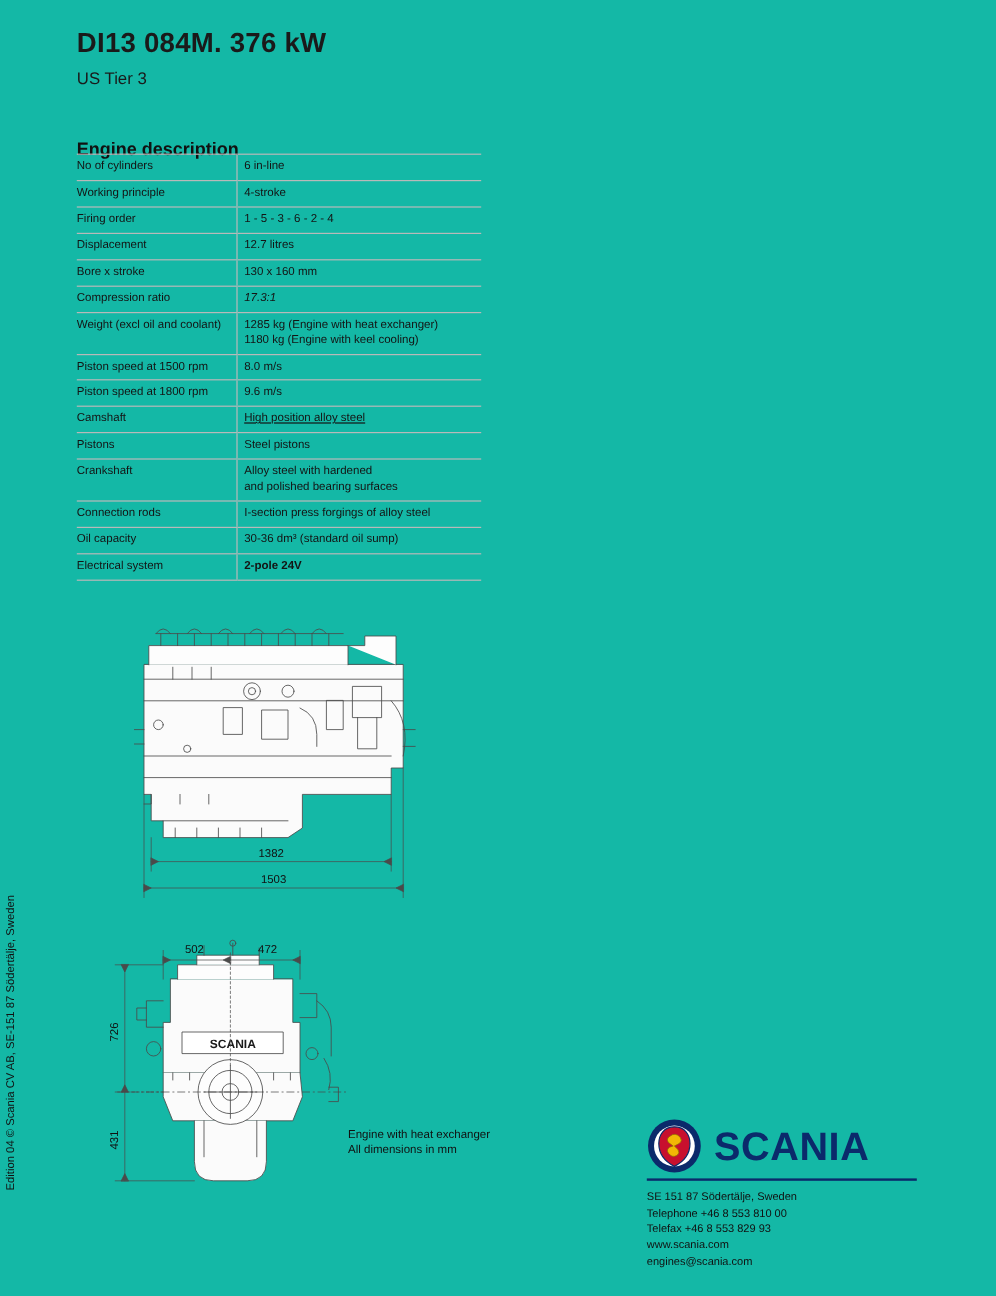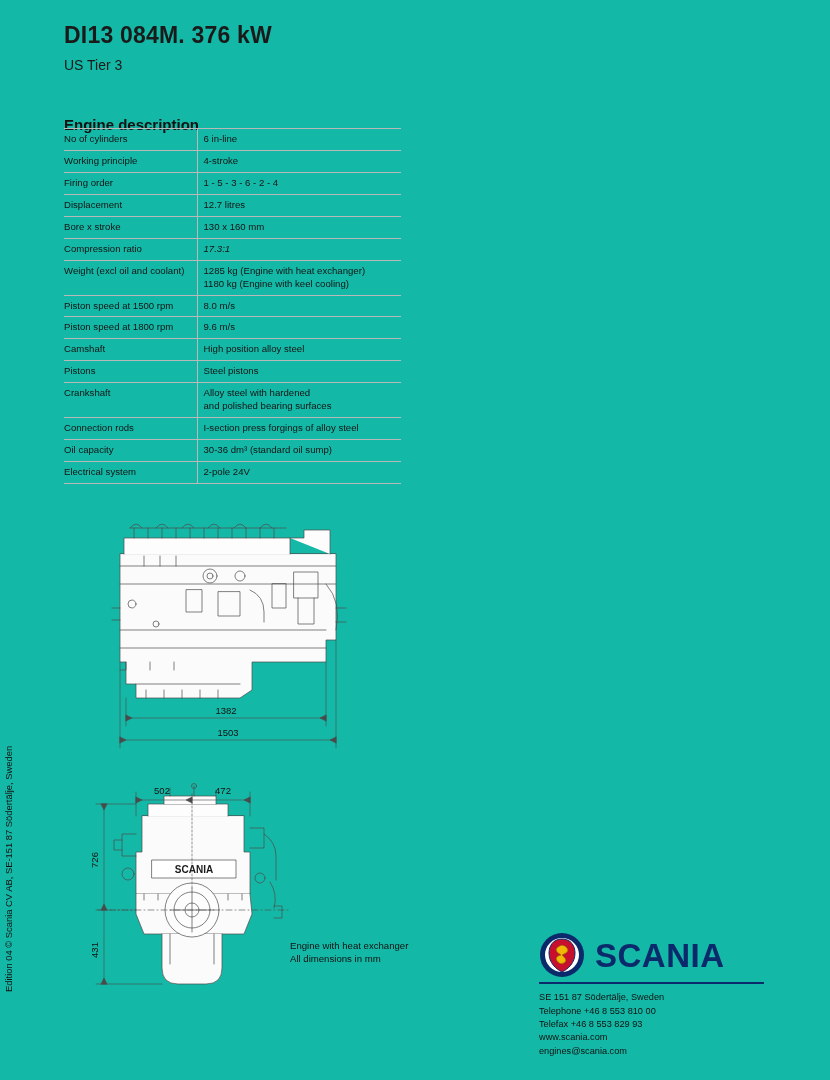--- a/index.html
+++ b/index.html
@@ -181,42 +181,42 @@
         <tr>
           <td class="k">Piston speed at 1500 rpm</td>
           <td class="v" style="white-space: pre-line;">8.0 m/s</td>
         </tr>
         <tr>
           <td class="k">Piston speed at 1800 rpm</td>
           <td class="v" style="white-space: pre-line;">9.6 m/s</td>
         </tr>
         <tr>
           <td class="k">Camshaft</td>
-          <td class="v" style="white-space: pre-line;">High position alloy steel</td>
+          <td class="v" style="white-space: pre-line; text-decoration: underline;">High position alloy steel</td>
         </tr>
         <tr>
           <td class="k">Pistons</td>
           <td class="v" style="white-space: pre-line;">Steel pistons</td>
         </tr>
         <tr>
           <td class="k">Crankshaft</td>
           <td class="v" style="white-space: pre-line;">Alloy steel with hardened
 and polished bearing surfaces</td>
         </tr>
         <tr>
           <td class="k">Connection rods</td>
           <td class="v" style="white-space: pre-line;">I-section press forgings of alloy steel</td>
         </tr>
         <tr>
           <td class="k">Oil capacity</td>
           <td class="v" style="white-space: pre-line;">30-36 dm³  (standard oil sump)</td>
         </tr>
         <tr>
           <td class="k">Electrical system</td>
-          <td class="v" style="white-space: pre-line;">2-pole 24V</td>
+          <td class="v" style="white-space: pre-line; font-weight: bold;">2-pole 24V</td>
         </tr>
       </tbody>
   </table>
 
   <div class="side-credit">Edition 04 © Scania CV AB, SE-151 87  Södertälje, Sweden</div>
 
   <div class="drawing-side">
     <svg viewBox="0 0 290 248" width="290" height="248" fill="none" stroke="#4a4a4a" stroke-width="0.7" stroke-linejoin="round" stroke-linecap="round">
       <g>
 

